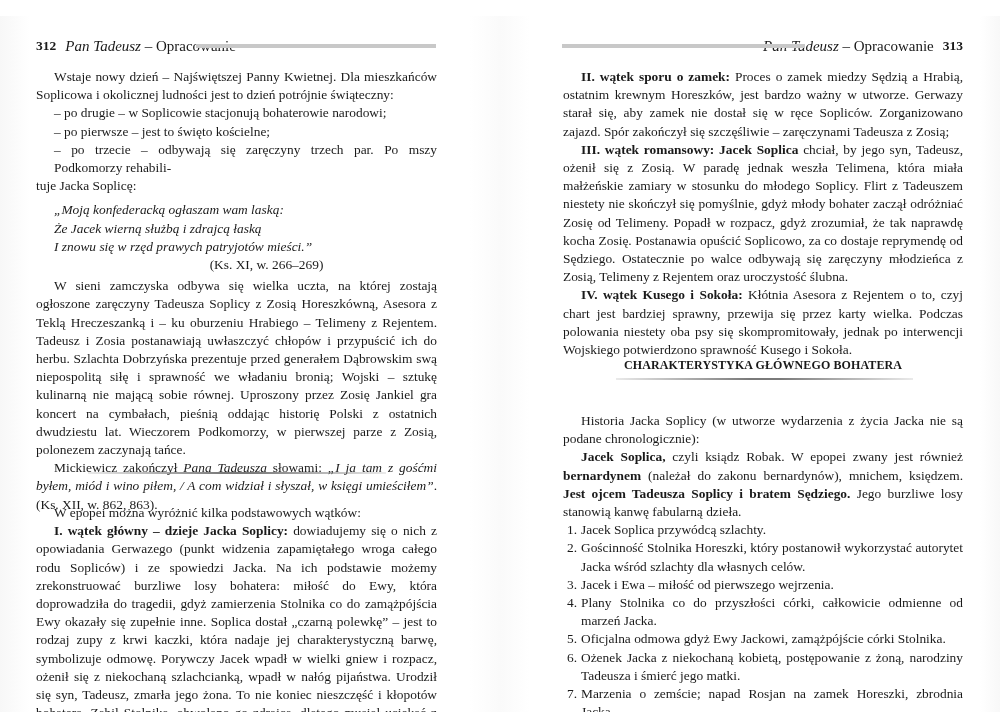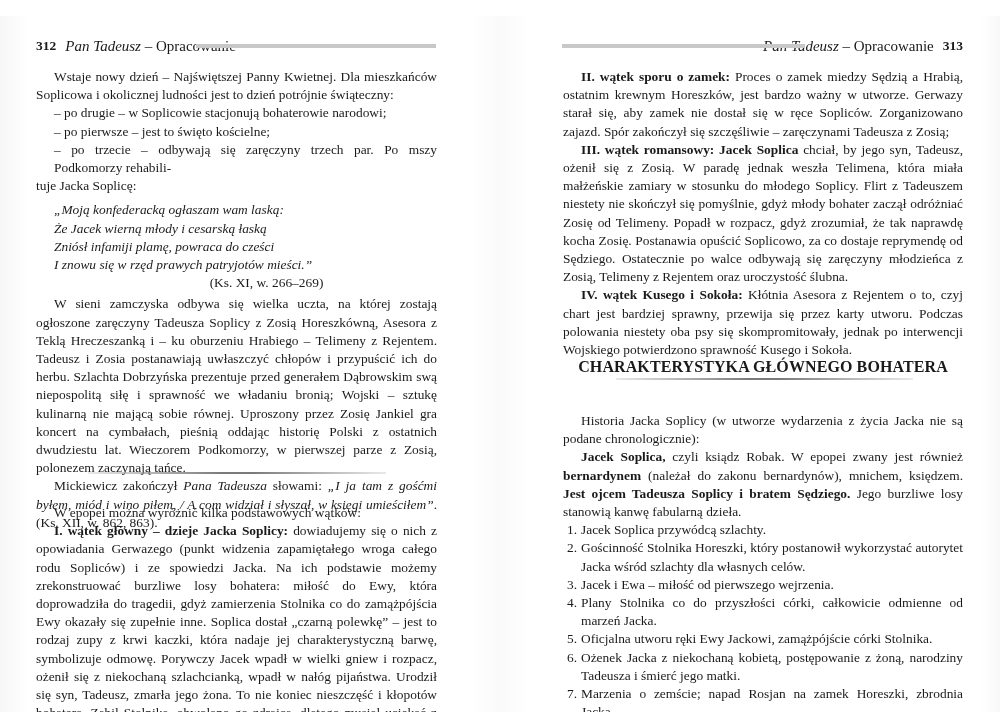--- a/index.html
+++ b/index.html
@@ -30,21 +30,21 @@
     p { text-indent: 18px; font-family: Liberation Serif, serif; }
     p.noindent { text-indent: 0; }
     .dash-line { padding-left: 18px; text-indent: 0; }
     .b { font-weight: bold; }
     .i { font-style: italic; }
 
     .quote { padding-left: 18px; margin-top: 6px; font-style: italic; text-align: left; }
     .quote .ln { display: block; }
     .cite { text-align: center; padding-left: 60px; }
 
-    .section-heading { position: absolute; text-align: center; font-weight: bold; font-size: 16px; letter-spacing: 0.1px; }
+    .section-heading { position: absolute; text-align: center; font-weight: bold; font-size: 12px; letter-spacing: 0.1px; }
     .section-rule { position: absolute; height: 2px; background: linear-gradient(to right, rgba(150,150,150,0.2), #7a7a7a 45%, #7a7a7a 55%, rgba(150,150,150,0.2)); }
 
     .olist { list-style: none; text-align: left; }
     .olist li { position: relative; padding-left: 18px; }
     .olist li .num { position: absolute; left: 4px; }
     .olist li .li-text { display: block; text-align: justify; }
   </style>
 </head>
 <body>
 
@@ -59,22 +59,21 @@
 
     <div class="text" style="top:52px;">
       <p>Wstaje nowy dzień – Najświętszej Panny Kwietnej. Dla mieszkańców Soplicowa i okolicznej ludności jest to dzień potrójnie świąteczny:</p>
       <div class="dash-line">– po drugie – w Soplicowie stacjonują bohaterowie narodowi;</div>
       <div class="dash-line">– po pierwsze – jest to święto kościelne;</div>
       <div class="dash-line">– po trzecie – odbywają się zaręczyny trzech par. Po mszy Podkomorzy rehabili-</div>
       <div>tuje Jacka Soplicę:</div>
 
       <div class="quote">
         <span class="ln">„Moją konfederacką ogłaszam wam laską:</span>
-        <span class="ln">Że Jacek wierną młody i cesarską łaską</span>
-        <span class="ln">Zniósł infamiji plamę, powraca do cześci</span>
+        <span class="ln">Że Jacek wierną służbą i zdrajcą łaską</span>
         <span class="ln">I znowu się w rzęd prawych patryjotów mieści.”</span>
       </div>
       <div class="cite">(Ks. XI, w. 266–269)</div>
 
       <p style="margin-top:3px;">W sieni zamczyska odbywa się wielka uczta, na której zostają ogłoszone zaręczyny Tadeusza Soplicy z Zosią Horeszkówną, Asesora z Teklą Hreczeszanką i – ku oburzeniu Hrabiego – Telimeny z Rejentem. Tadeusz i Zosia postanawiają uwłaszczyć chłopów i przypuścić ich do herbu. Szlachta Dobrzyńska prezentuje przed generałem Dąbrowskim swą niepospolitą siłę i sprawność we władaniu bronią; Wojski – sztukę kulinarną nie mającą sobie równej. Uproszony przez Zosię Jankiel gra koncert na cymbałach, pieśnią oddając historię Polski z ostatnich dwudziestu lat. Wieczorem Podkomorzy, w pierwszej parze z Zosią, polonezem zaczynają tańce.</p>
       <p><span>Mickiewicz zakończył </span><span class="i">Pana Tadeusza</span><span> słowami: </span><span class="i">„I ja tam z gośćmi byłem, miód i wino piłem, / A com widział i słyszał, w księgi umieściłem”</span><span>. (Ks. XII, w. 862, 863).</span></p>
     </div>
 
     <div class="section-rule" style="left:88px; width:298px; top:456px;"></div>
 
@@ -87,21 +86,21 @@
   <div class="page page-right">
     <div class="running-head">
       <span class="head-bar"></span>
       <span class="head-title"><span class="ital">Pan Tadeusz</span><span> – Opracowanie</span></span>
       <span class="page-num">313</span>
     </div>
 
     <div class="text" style="top:52px;">
       <p><span class="b">II. wątek sporu o zamek:</span><span> Proces o zamek miedzy Sędzią a Hrabią, ostatnim krewnym Horeszków, jest bardzo ważny w utworze. Gerwazy starał się, aby zamek nie dostał się w ręce Sopliców. Zorganizowano zajazd. Spór zakończył się szczęśliwie – zaręczynami Tadeusza z Zosią;</span></p>
       <p><span class="b">III. wątek romansowy: Jacek Soplica</span><span> chciał, by jego syn, Tadeusz, ożenił się z Zosią. W paradę jednak weszła Telimena, która miała małżeńskie zamiary w stosunku do młodego Soplicy. Flirt z Tadeuszem niestety nie skończył się pomyślnie, gdyż młody bohater zaczął odróżniać Zosię od Telimeny. Popadł w rozpacz, gdyż zrozumiał, że tak naprawdę kocha Zosię. Postanawia opuścić Soplicowo, za co dostaje reprymendę od Sędziego. Ostatecznie po walce odbywają się zaręczyny młodzieńca z Zosią, Telimeny z Rejentem oraz uroczystość ślubna.</span></p>
-      <p><span class="b">IV. wątek Kusego i Sokoła:</span><span> Kłótnia Asesora z Rejentem o to, czyj chart jest bardziej sprawny, przewija się przez karty utworu. Podczas polowania niestety oba psy się skompromitowały, jednak po interwencji Wojskiego potwierdzono sprawność Kusego i Sokoła.</span></p>
+      <p><span class="b">IV. wątek Kusego i Sokoła:</span><span> Kłótnia Asesora z Rejentem o to, czyj chart jest bardziej sprawny, przewija się przez karty wielka. Podczas polowania niestety oba psy się skompromitowały, jednak po interwencji Wojskiego potwierdzono sprawność Kusego i Sokoła.</span></p>
     </div>
 
     <div class="section-heading" style="left:63px; width:400px; top:342px;">CHARAKTERYSTYKA GŁÓWNEGO BOHATERA</div>
     <div class="section-rule" style="left:116px; width:297px; top:362px;"></div>
 
     <div class="text" style="top:389px;">
       <p style="margin-top:7px;">Historia Jacka Soplicy (w utworze wydarzenia z życia Jacka nie są podane chronologicznie):</p>
       <p><span class="b">Jacek Soplica,</span><span> czyli ksiądz Robak. W epopei zwany jest również </span><span class="b">bernardynem</span><span> (należał do zakonu bernardynów), mnichem, księdzem. </span><span class="b">Jest ojcem Tadeusza Soplicy i bratem Sędziego.</span><span> Jego burzliwe losy stanowią kanwę fabularną dzieła.</span></p>
 
       <ul class="olist">
@@ -116,21 +115,21 @@
         <li>
             <span class="num">3.</span>
             <span class="li-text">Jacek i Ewa – miłość od pierwszego wejrzenia.</span>
           </li>
         <li>
             <span class="num">4.</span>
             <span class="li-text">Plany Stolnika co do przyszłości córki, całkowicie odmienne od marzeń Jacka.</span>
           </li>
         <li>
             <span class="num">5.</span>
-            <span class="li-text">Oficjalna utworu ręki Ewy Jackowi, zamążpójście córki Stolnika.</span>
+            <span class="li-text">Oficjalna odmowa gdyż Ewy Jackowi, zamążpójście córki Stolnika.</span>
           </li>
         <li>
             <span class="num">6.</span>
             <span class="li-text">Ożenek Jacka z niekochaną kobietą, postępowanie z żoną, narodziny Tadeusza i śmierć jego matki.</span>
           </li>
         <li>
             <span class="num">7.</span>
             <span class="li-text">Marzenia o zemście; napad Rosjan na zamek Horeszki, zbrodnia Jacka.</span>
           </li>
         <li>

